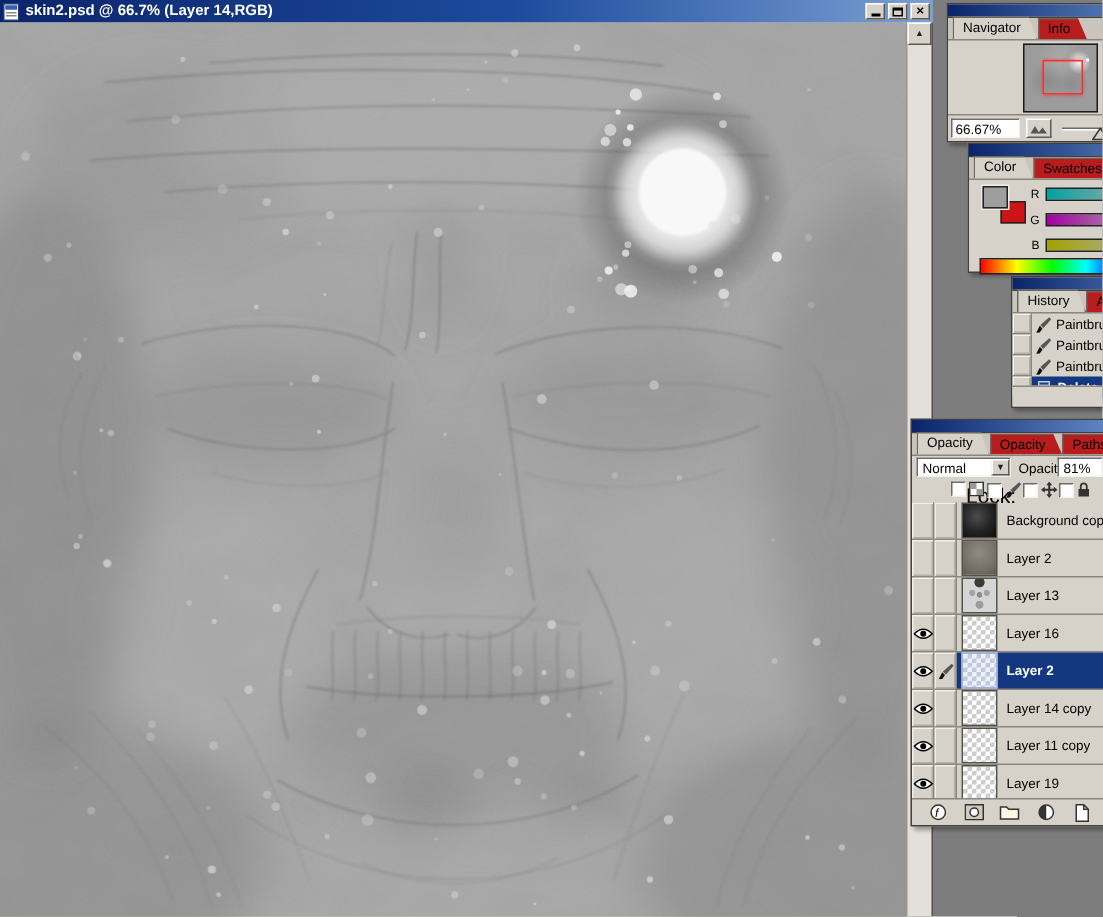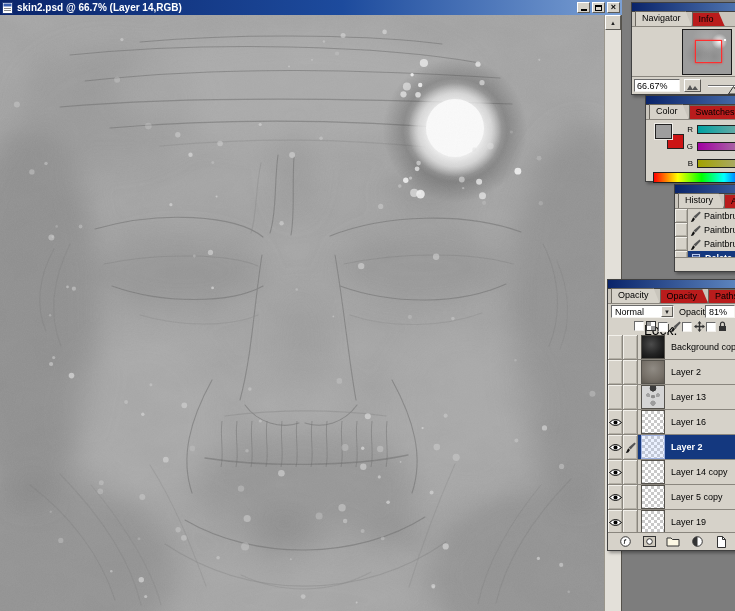--- a/index.html
+++ b/index.html
@@ -674,21 +674,21 @@
             <span style="display:flex;">
               <svg width="13" height="9" viewBox="0 0 13 9">
                 <path d="M0.5 4.5 Q6.5 -1.5 12.5 4.5 Q6.5 10.5 0.5 4.5Z" fill="#fff" stroke="#000"></path>
                 <circle cx="6.5" cy="4.5" r="2" fill="#000"></circle>
               </svg>
             </span>
           </span>
           <span class="link-cell cellbox"></span>
           <span class="row-main">
             <span class="thumb thumb-transparent"></span>
-            <span class="layer-name">Layer 5 copy</span>
+            <span class="layer-name">Layer 11 copy</span>
           </span>
         </div>
         <div class="layer-row">
           <span class="eye-cell cellbox">
             <span style="display:flex;">
               <svg width="13" height="9" viewBox="0 0 13 9">
                 <path d="M0.5 4.5 Q6.5 -1.5 12.5 4.5 Q6.5 10.5 0.5 4.5Z" fill="#fff" stroke="#000"></path>
                 <circle cx="6.5" cy="4.5" r="2" fill="#000"></circle>
               </svg>
             </span>

